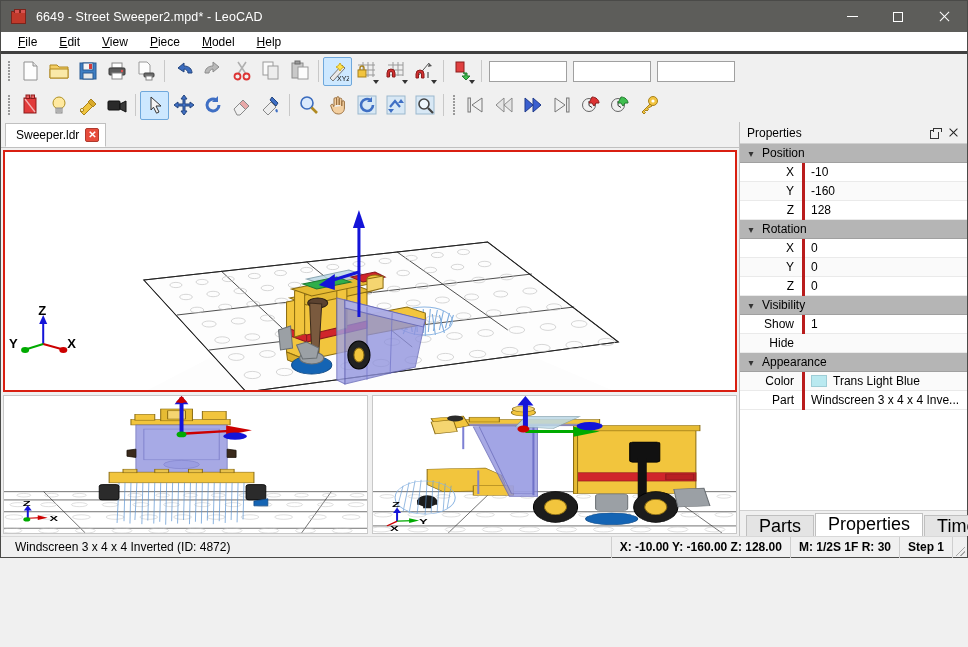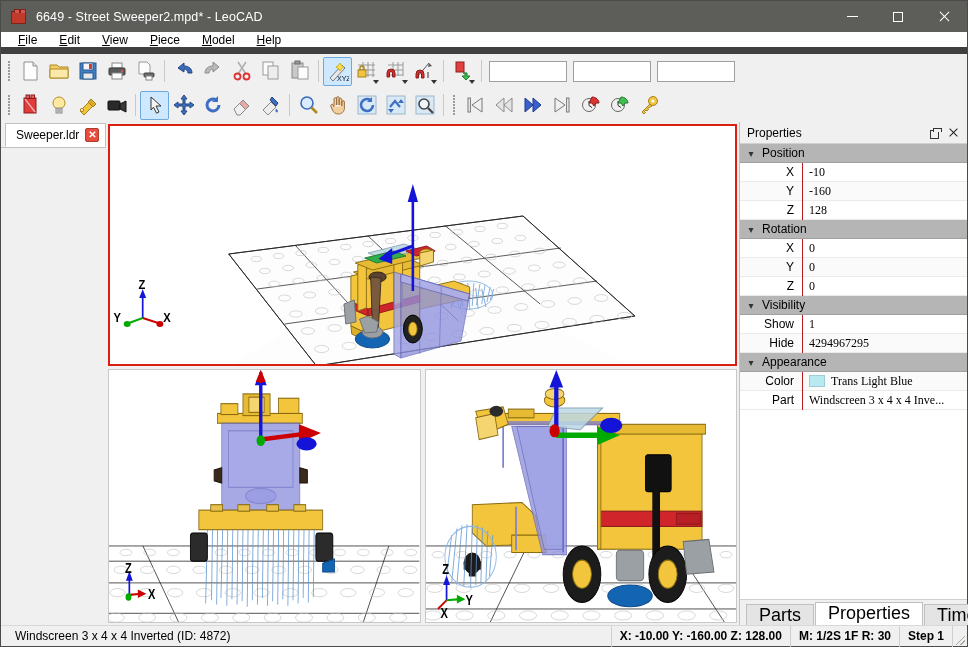--- a/index.html
+++ b/index.html
@@ -3,21 +3,21 @@
 <meta charset="utf-8">
 <style>
   * { box-sizing: border-box; }
   html, body { margin:0; padding:0; }
   body {
     width:968px; height:647px; overflow:hidden;
     font-family:"Liberation Sans", sans-serif;
     font-size:12px; color:#000;
     background:#f0f0f0;
   }
-  .app { width:968px; height:647px; display:flex; flex-direction:column; background:#f0f0f0; border:1px solid #4a4a48; }
+  .app { width:968px; height:558px; display:flex; flex-direction:column; background:#f0f0f0; border:1px solid #4a4a48; }
 
   
   .titlebar {
     height:31px; background:#5d5d5a; color:#fff;
     display:flex; align-items:center; flex:0 0 31px;
   }
   .titlebar .app-icon { width:16px; height:16px; margin-left:10px; margin-right:9px; position:relative; flex:0 0 16px; }
   .brick { width:15px; height:13px; background:#c0392b; border:1px solid #7b241c; position:absolute; top:2px; left:0; }
   .brick:before, .brick:after {
     content:""; position:absolute; top:-3px; width:4px; height:3px;
@@ -30,41 +30,41 @@
   .glyph-min { display:block; width:11px; height:1px; background:#fff; }
   .glyph-max { display:block; width:10px; height:10px; border:1px solid #fff; }
   .glyph-close { position:relative; width:12px; height:12px; }
   .glyph-close:before, .glyph-close:after {
     content:""; position:absolute; left:0; top:5px; width:13px; height:1px; background:#fff;
   }
   .glyph-close:before { transform:rotate(45deg); }
   .glyph-close:after { transform:rotate(-45deg); }
 
   
-  .menubar { height:22px; background:#fff; display:flex; align-items:center; padding-left:6px; flex:0 0 22px; border-bottom:7px solid #404040; }
+  .menubar { height:22px; background:#fff; display:flex; align-items:center; padding-left:6px; flex:0 0 22px; border-bottom:3px solid #404040; }
   .menu-item { padding:2px 11px; font-size:12px; color:#000; }
   .menu-item u { text-decoration:underline; }
 
   
   .toolbar-area { background:#f0f0f0; flex:0 0 auto; }
   .toolbar { display:flex; align-items:center; height:34px; padding:0 2px; }
   .grip { width:7px; height:22px; margin:0 3px 0 2px; display:flex; flex-direction:column; justify-content:center; align-items:center; gap:1px; flex:0 0 7px; }
   .grip i { display:block; width:2px; height:2px; background:#9a9a9a; }
   .tbtn {
     width:29px; height:29px; display:flex; align-items:center; justify-content:center;
     border:1px solid transparent; border-radius:2px; flex:0 0 29px; position:relative;
   }
   .tbtn.active { background:#cde8ff; border-color:#6fa8dc; }
   .tsep { width:1px; height:22px; background:#c8c8c8; margin:0 4px; flex:0 0 1px; }
   .tfield { width:78px; height:21px; background:#fff; border:1px solid #a0a0a0; margin:0 3px; flex:0 0 78px; }
   .dropper { position:absolute; right:1px; bottom:1px; width:0; height:0; border-left:3px solid transparent; border-right:3px solid transparent; border-top:4px solid #333; }
 
   
   .main { display:flex; flex:1 1 auto; min-height:0; background:#f0f0f0; }
-  .left-col { display:flex; flex-direction:row; flex:1 1 auto; min-width:0; }
+  .left-col { display:flex; flex-direction:column; flex:1 1 auto; min-width:0; }
 
   
   .doctabs { height:26px; background:#f0f0f0; display:flex; align-items:flex-end; flex:0 0 26px; padding-left:4px; border-bottom:1px solid #c0c0c0; }
   .doctab {
     height:24px; background:#fff; border:1px solid #c0c0c0; border-bottom:1px solid #fff;
     display:flex; align-items:center; padding:0 6px 0 10px; gap:6px; font-size:12px;
   }
   .tabclose {
     width:14px; height:14px; background:#e74c3c; border:1px solid #b03a2e; border-radius:2px;
     color:#fff; font-size:10px; line-height:12px; text-align:center; font-weight:bold;
@@ -92,21 +92,21 @@
 
   .proplist { flex:1 1 auto; background:#fff; overflow:hidden; }
   .grp {
     height:19px; background:#b5b5b5; display:flex; align-items:center;
     font-size:12px; color:#000; border-bottom:1px solid #a0a0a0;
   }
   .grp .chev { width:22px; text-align:center; font-size:10px; color:#333; }
   .prow { height:19px; display:flex; align-items:center; border-bottom:1px solid #eaeaea; font-size:12px; }
   .prow:nth-child(odd) { background:#fafafa; }
   .pkey { width:62px; flex:0 0 62px; text-align:right; padding-right:8px; color:#000; }
-  .pval { flex:1 1 auto; padding-left:6px; border-left:1px solid #b91c1c; height:19px; line-height:19px; display:flex; align-items:center; gap:6px; white-space:nowrap; overflow:hidden;font-family:Liberation Serif, serif; }
+  .pval { flex:1 1 auto; padding-left:6px; border-left:3px solid #b91c1c; height:19px; line-height:19px; display:flex; align-items:center; gap:6px; white-space:nowrap; overflow:hidden; }
   .swatch { width:16px; height:12px; flex:0 0 16px; border:1px solid #9ecdd6; }
 
   .panel-tabs { height:26px; background:#f0f0f0; display:flex; align-items:flex-end; flex:0 0 26px; padding-left:6px; border-top:1px solid #d0d0d0; }
   .ptab { height:21px; padding:0 12px; display:flex; align-items:flex-start; font-size:18px; border:1px solid #c0c0c0; border-bottom:none; background:#e4e4e4; margin-right:1px; }
   .ptab.active { background:#fff; height:23px; }
 
   
   .statusbar { height:21px; flex:0 0 21px; background:#f0f0f0; display:flex; align-items:center; border-top:1px solid #d8d8d8; font-size:12px; }
   .sb-left { flex:1 1 auto; padding-left:6px; border-right:1px solid #cfcfcf; height:21px; line-height:21px;margin-left:8px; }
   .sb-cell { padding:0 8px; border-right:1px solid #cfcfcf; height:21px; line-height:21px; white-space:nowrap;font-weight:bold; }
@@ -956,21 +956,20 @@
         <div class="grp">
           <span class="chev">▾</span>
           <span>Visibility</span>
         </div>
         <div class="prow">
           <span class="pkey">Show</span>
           <span class="pval">1</span>
         </div>
         <div class="prow">
           <span class="pkey">Hide</span>
-          <span class="pval">4294967295</span>
         </div>
 
         <div class="grp">
           <span class="chev">▾</span>
           <span>Appearance</span>
         </div>
         <div class="prow">
           <span class="pkey">Color</span>
           <span class="pval">
             <i class="swatch" id="color-swatch" style="background: rgb(185, 233, 240);"></i>

